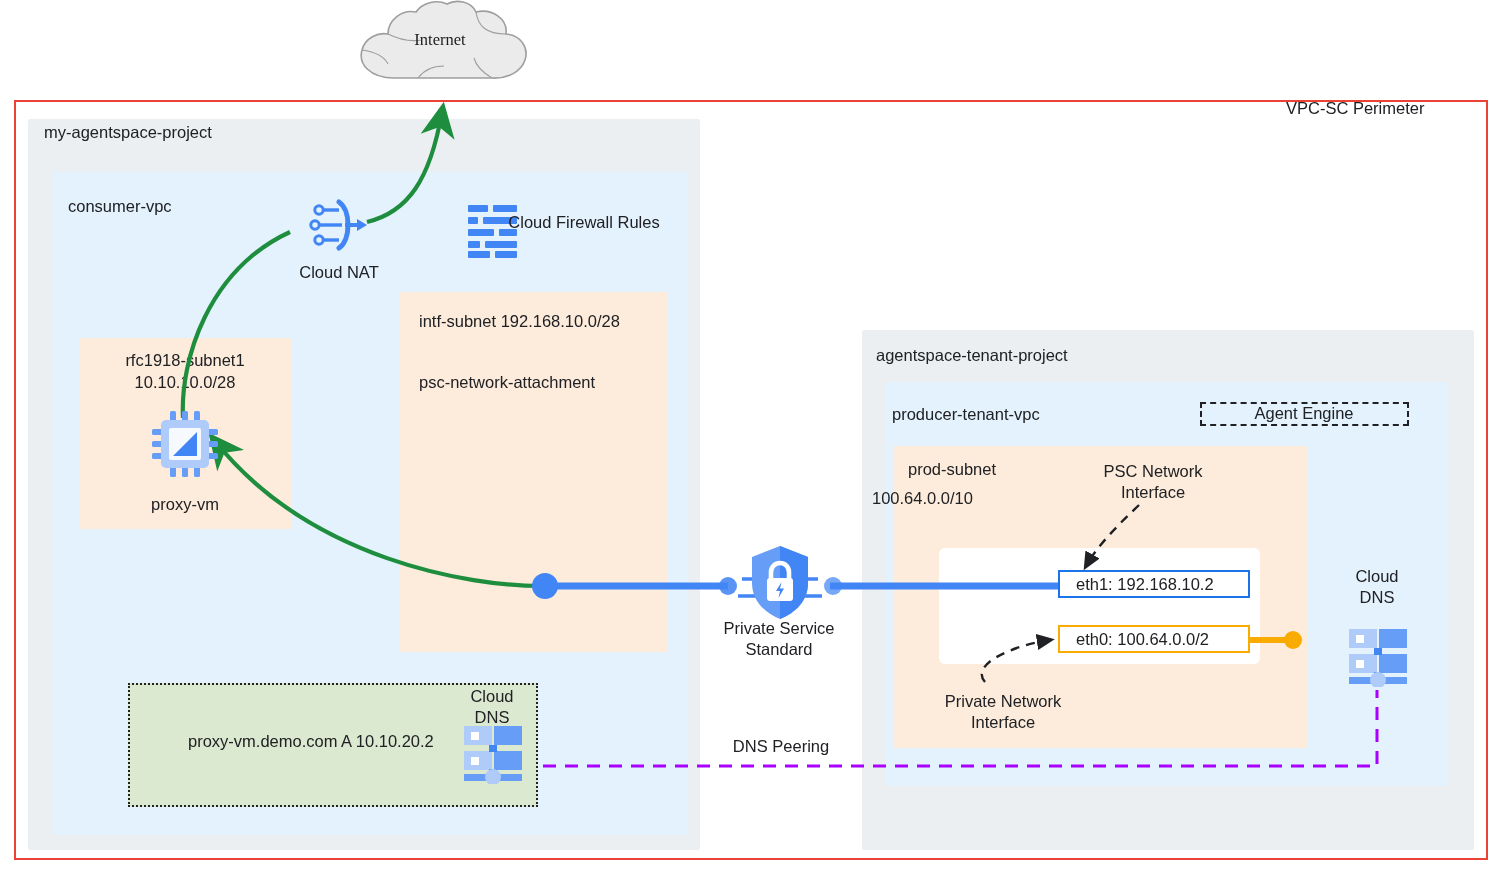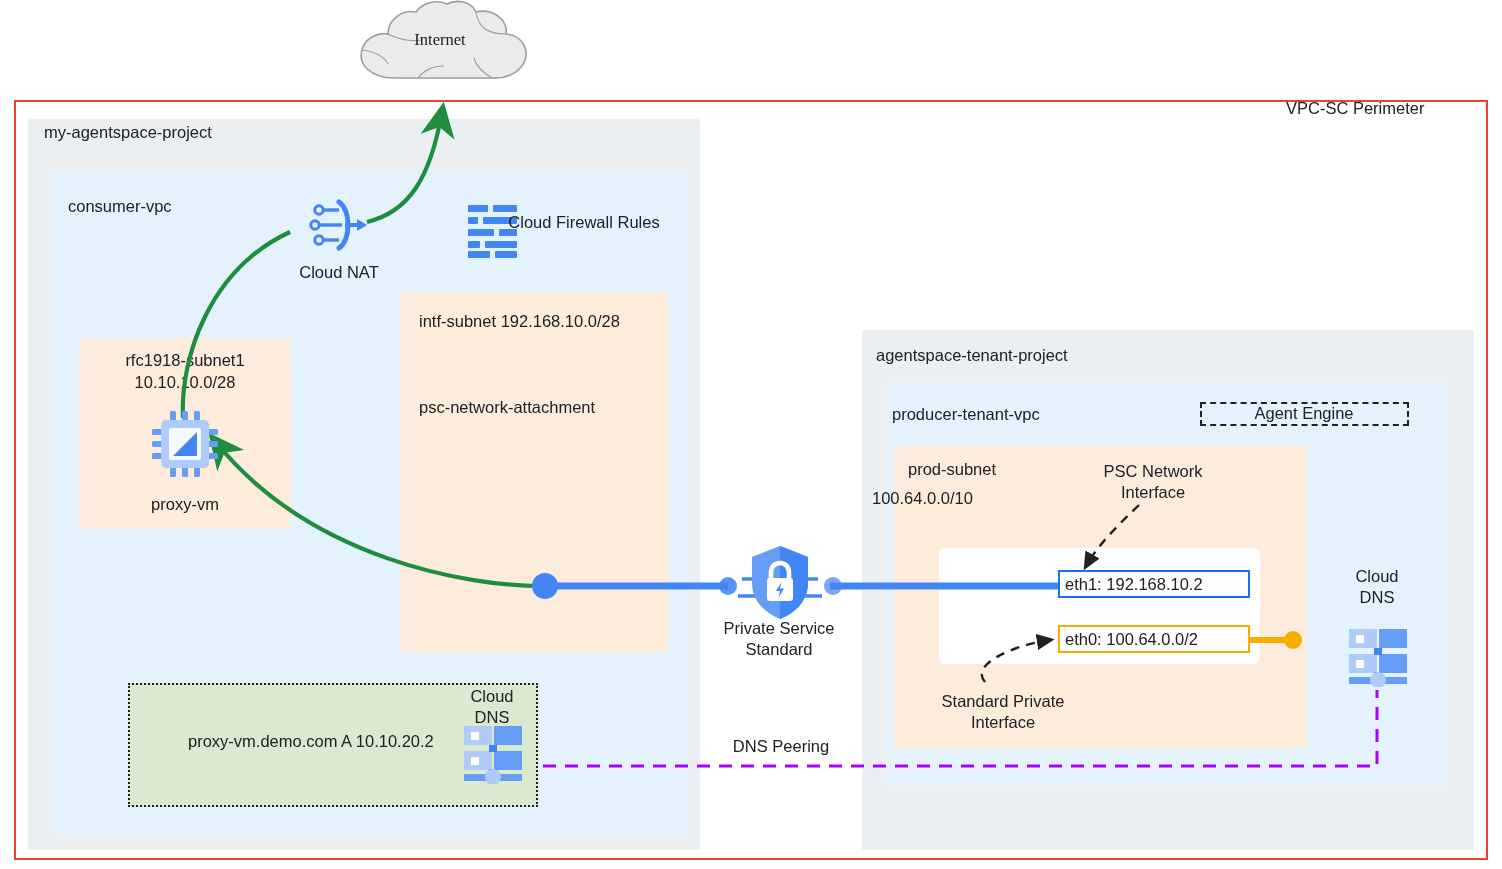--- a/index.html
+++ b/index.html
@@ -36,41 +36,41 @@
   
   .subnet{background:#fdecdc;border-radius:2px;}
   #rfc1918-subnet1{left:79px;top:338px;width:212px;height:191px;}
   #intf-subnet{left:400px;top:292px;width:268px;height:360px;}
   #prod-subnet{left:894px;top:446px;width:413px;height:302px;}
 
   #rfc1918-subnet1-line1{left:185px;top:350px;transform:translateX(-50%);}
   #rfc1918-subnet1-line2{left:185px;top:372px;transform:translateX(-50%);}
   #proxy-vm-label{left:185px;top:494px;transform:translateX(-50%);}
   #intf-subnet-label{left:419px;top:311px;}
-  #psc-network-attachment-label{left:419px;top:372px;margin-top:25px;}
+  #psc-network-attachment-label{left:419px;top:372px;}
   #prod-subnet-line1{left:908px;top:459px;}
   #prod-subnet-line2{left:872px;top:488px;}
 
   
   #agent-engine-box{
     left:1200px;top:402px;width:209px;height:24px;
     border:2px dashed #202124;box-sizing:border-box;background:transparent;
   }
   #agent-engine-label{left:1304px;top:403px;transform:translateX(-50%);}
 
   
   #agent-vm-card{
     left:939px;top:548px;width:321px;height:116px;
     background:#ffffff;border-radius:6px;
   }
 
   
   .iface{
     box-sizing:border-box;height:28px;line-height:25px;
-    background:#ffffff;font-size:16.5px;padding:0 5px;white-space:nowrap;
+    background:#ffffff;font-size:16.5px;padding:0 16px;white-space:nowrap;
   }
   #eth1-chip{left:1058px;top:570px;width:192px;border:2.5px solid #1a73e8;}
   #eth0-chip{left:1058px;top:625px;width:192px;border:2.5px solid #f9ab00;}
 
   #psc-network-interface-label{left:1153px;top:461px;transform:translateX(-50%);}
   #standard-network-interface-label{left:1003px;top:691px;transform:translateX(-50%);}
 
   
   #dns-zone-box{
     left:128px;top:683px;width:410px;height:124px;
@@ -257,21 +257,21 @@
 <div class="abs lbl lbl-c" id="dns-peering-label">DNS Peering</div>
 
 <div class="abs iface" id="eth1-chip">eth1: 192.168.10.2</div>
 <div class="abs iface" id="eth0-chip">eth0: 100.64.0.0/2</div>
 
 <div class="abs lbl lbl-c" id="psc-network-interface-label">
   <span>PSC Network</span><br>
   <span>Interface</span>
 </div>
 <div class="abs lbl lbl-c" id="standard-network-interface-label">
-  <span>Standard Private</span><br>
+  <span>Private Network</span><br>
   <span>Interface</span>
 </div>
 
 <div class="abs" id="dns-zone-box"></div>
 <div class="abs lbl" id="dns-record-label">proxy-vm.demo.com  A 10.10.20.2</div>
 <div class="abs lbl lbl-c" id="consumer-dns-label">
   <span>Cloud</span><br>
   <span>DNS</span>
 </div>
 <div class="abs" id="consumer-dns-icon">

